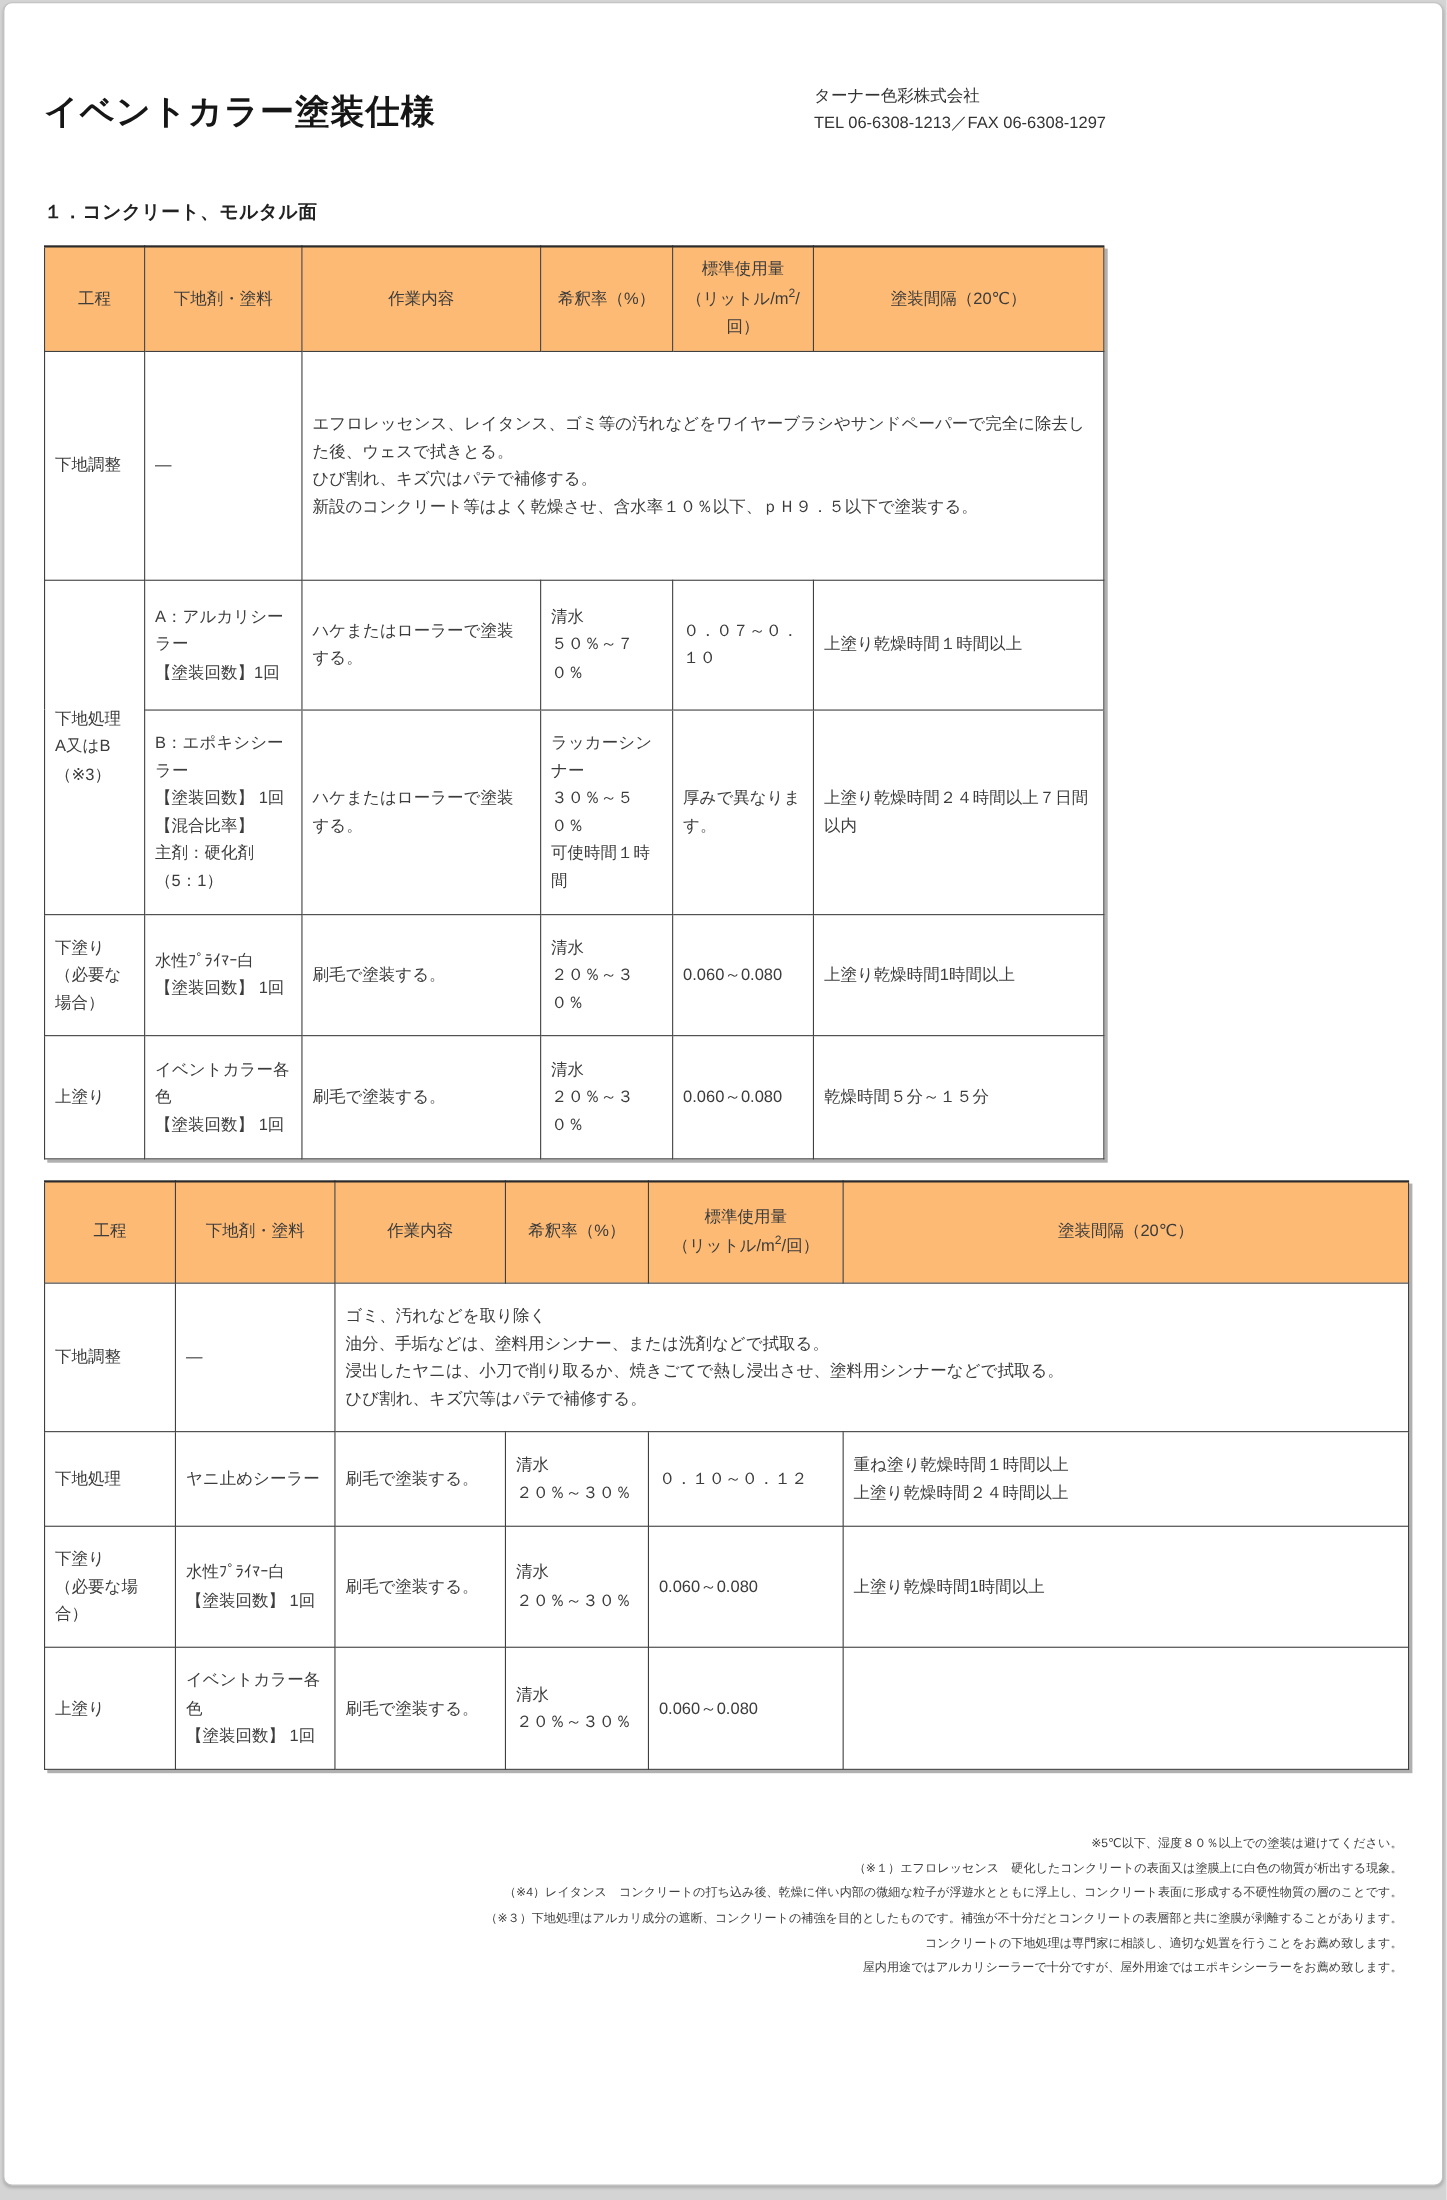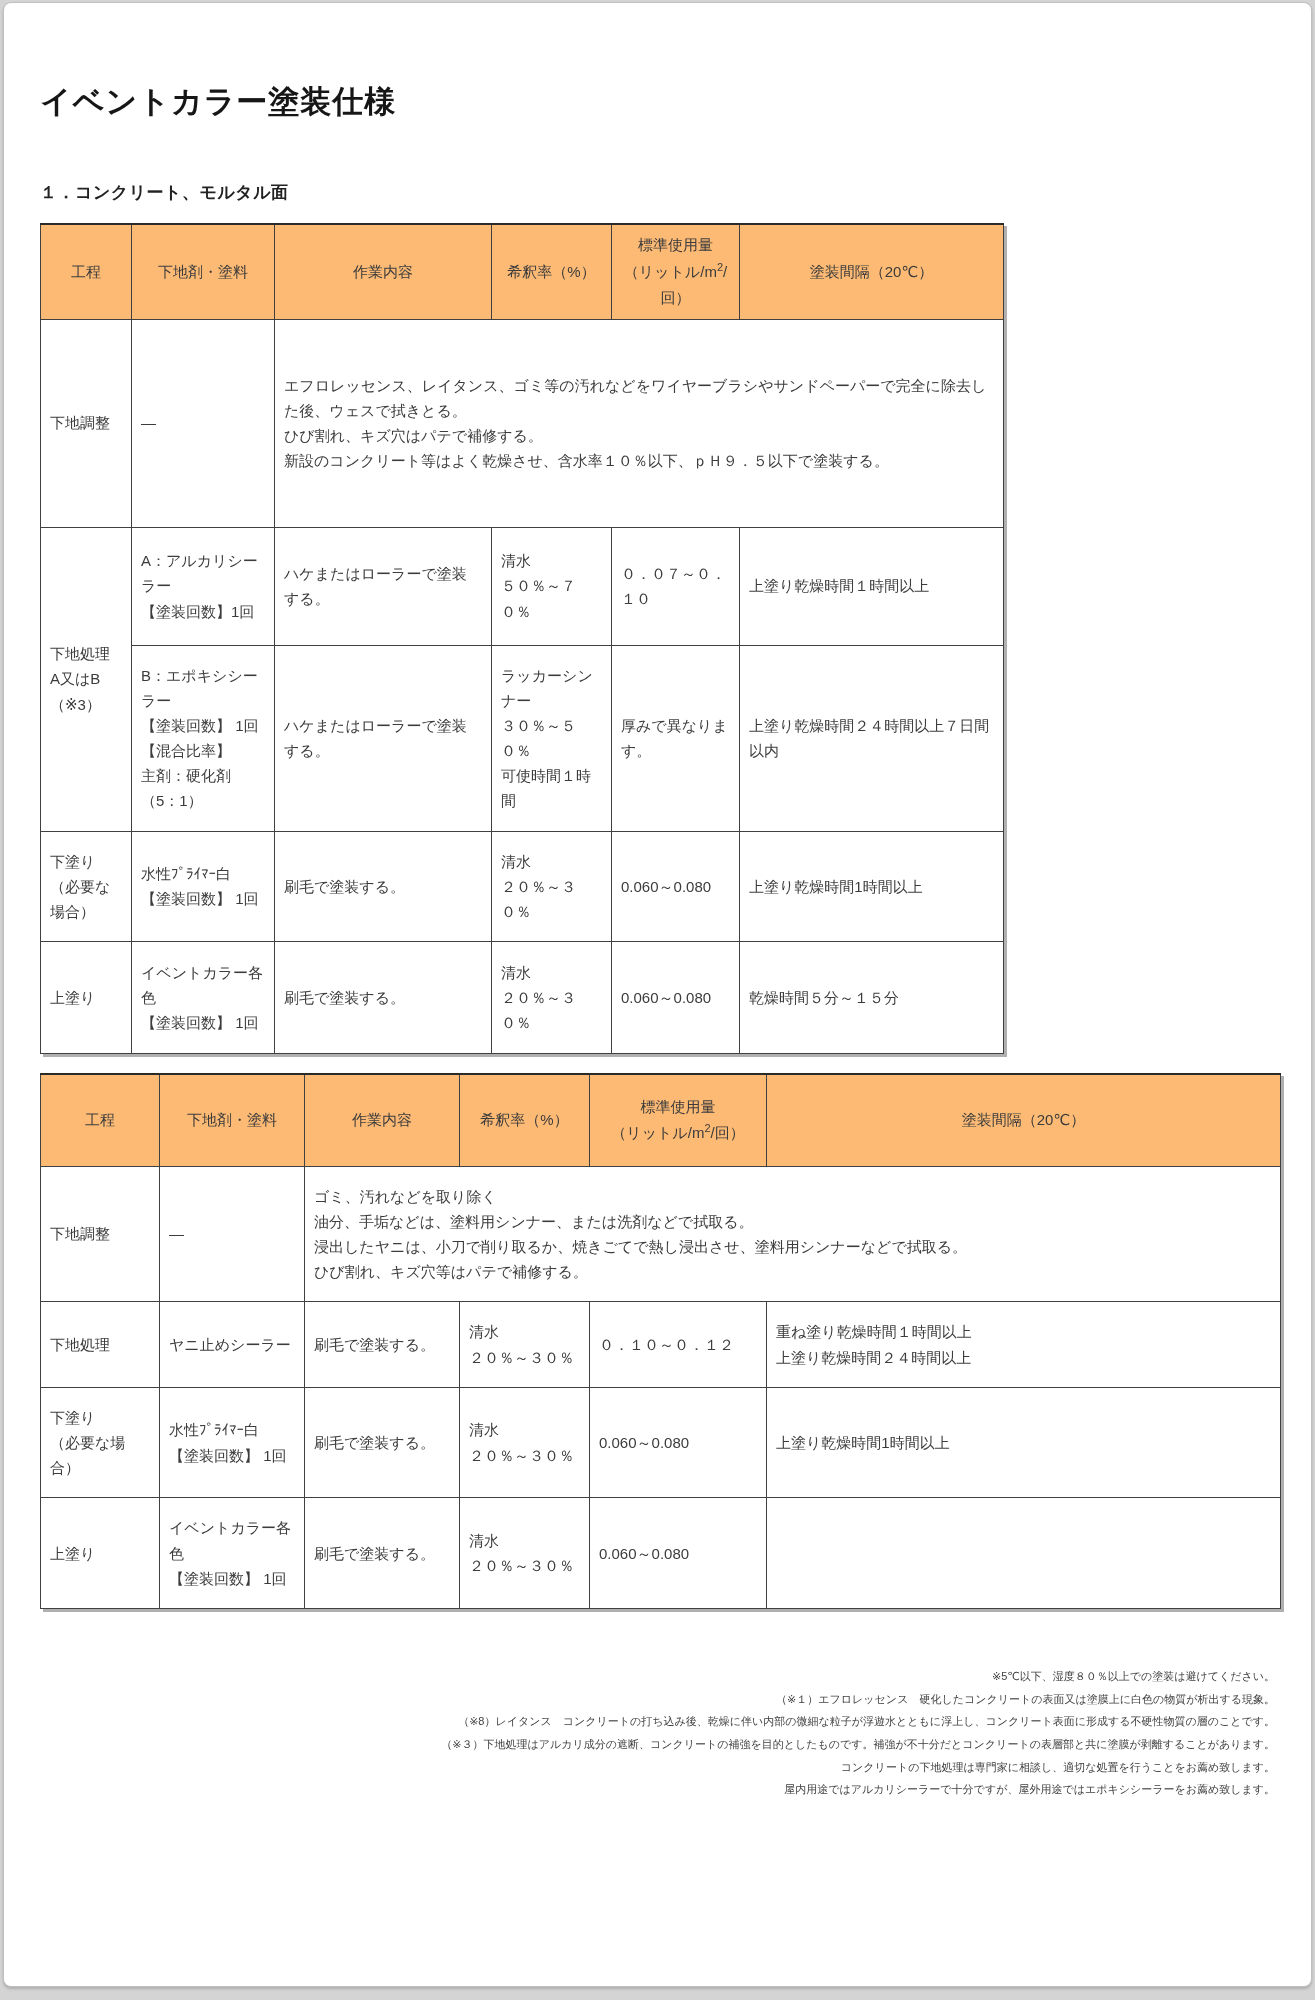--- a/index.html
+++ b/index.html
@@ -76,20 +76,24 @@
   .notes p { margin:0; }
 </style>
 </head>
 <body>
 
 <div class="page">
   <div class="card">
 
     <div class="doc-header">
       <div class="doc-title">イベントカラー塗装仕様</div>
+      <div class="company-block">
+        <div>ターナー色彩株式会社</div>
+        <div>TEL 06-6308-1213／FAX 06-6308-1297</div>
+      </div>
     </div>
 
     <div class="section-heading heading-1">１．コンクリート、モルタル面</div>
 
     <table class="spec t1">
       <colgroup>
         <col style="width:91px">
           <col style="width:143px">
           <col style="width:217px">
         <col style="width:120px">
@@ -218,20 +222,20 @@
 ２０％～３０％</td>
         <td>0.060～0.080</td>
         <td></td>
       </tr>
     </tbody>
       </table>
 
     <div class="notes">
       <p>※5℃以下、湿度８０％以上での塗装は避けてください。</p>
       <p>（※１）エフロレッセンス　硬化したコンクリートの表面又は塗膜上に白色の物質が析出する現象。</p>
-      <p>（※8）レイタンス　コンクリートの打ち込み後、乾燥に伴い内部の微細な粒子が浮遊水とともに浮上し、コンクリート表面に形成する不硬性物質の層のことです。</p>
+      <p>（※4）レイタンス　コンクリートの打ち込み後、乾燥に伴い内部の微細な粒子が浮遊水とともに浮上し、コンクリート表面に形成する不硬性物質の層のことです。</p>
       <p>（※３）下地処理はアルカリ成分の遮断、コンクリートの補強を目的としたものです。補強が不十分だとコンクリートの表層部と共に塗膜が剥離することがあります。</p>
       <p>コンクリートの下地処理は専門家に相談し、適切な処置を行うことをお薦め致します。</p>
       <p>屋内用途ではアルカリシーラーで十分ですが、屋外用途ではエポキシシーラーをお薦め致します。</p>
     </div>
 
   </div>
 </div>
 
 </body></html>

